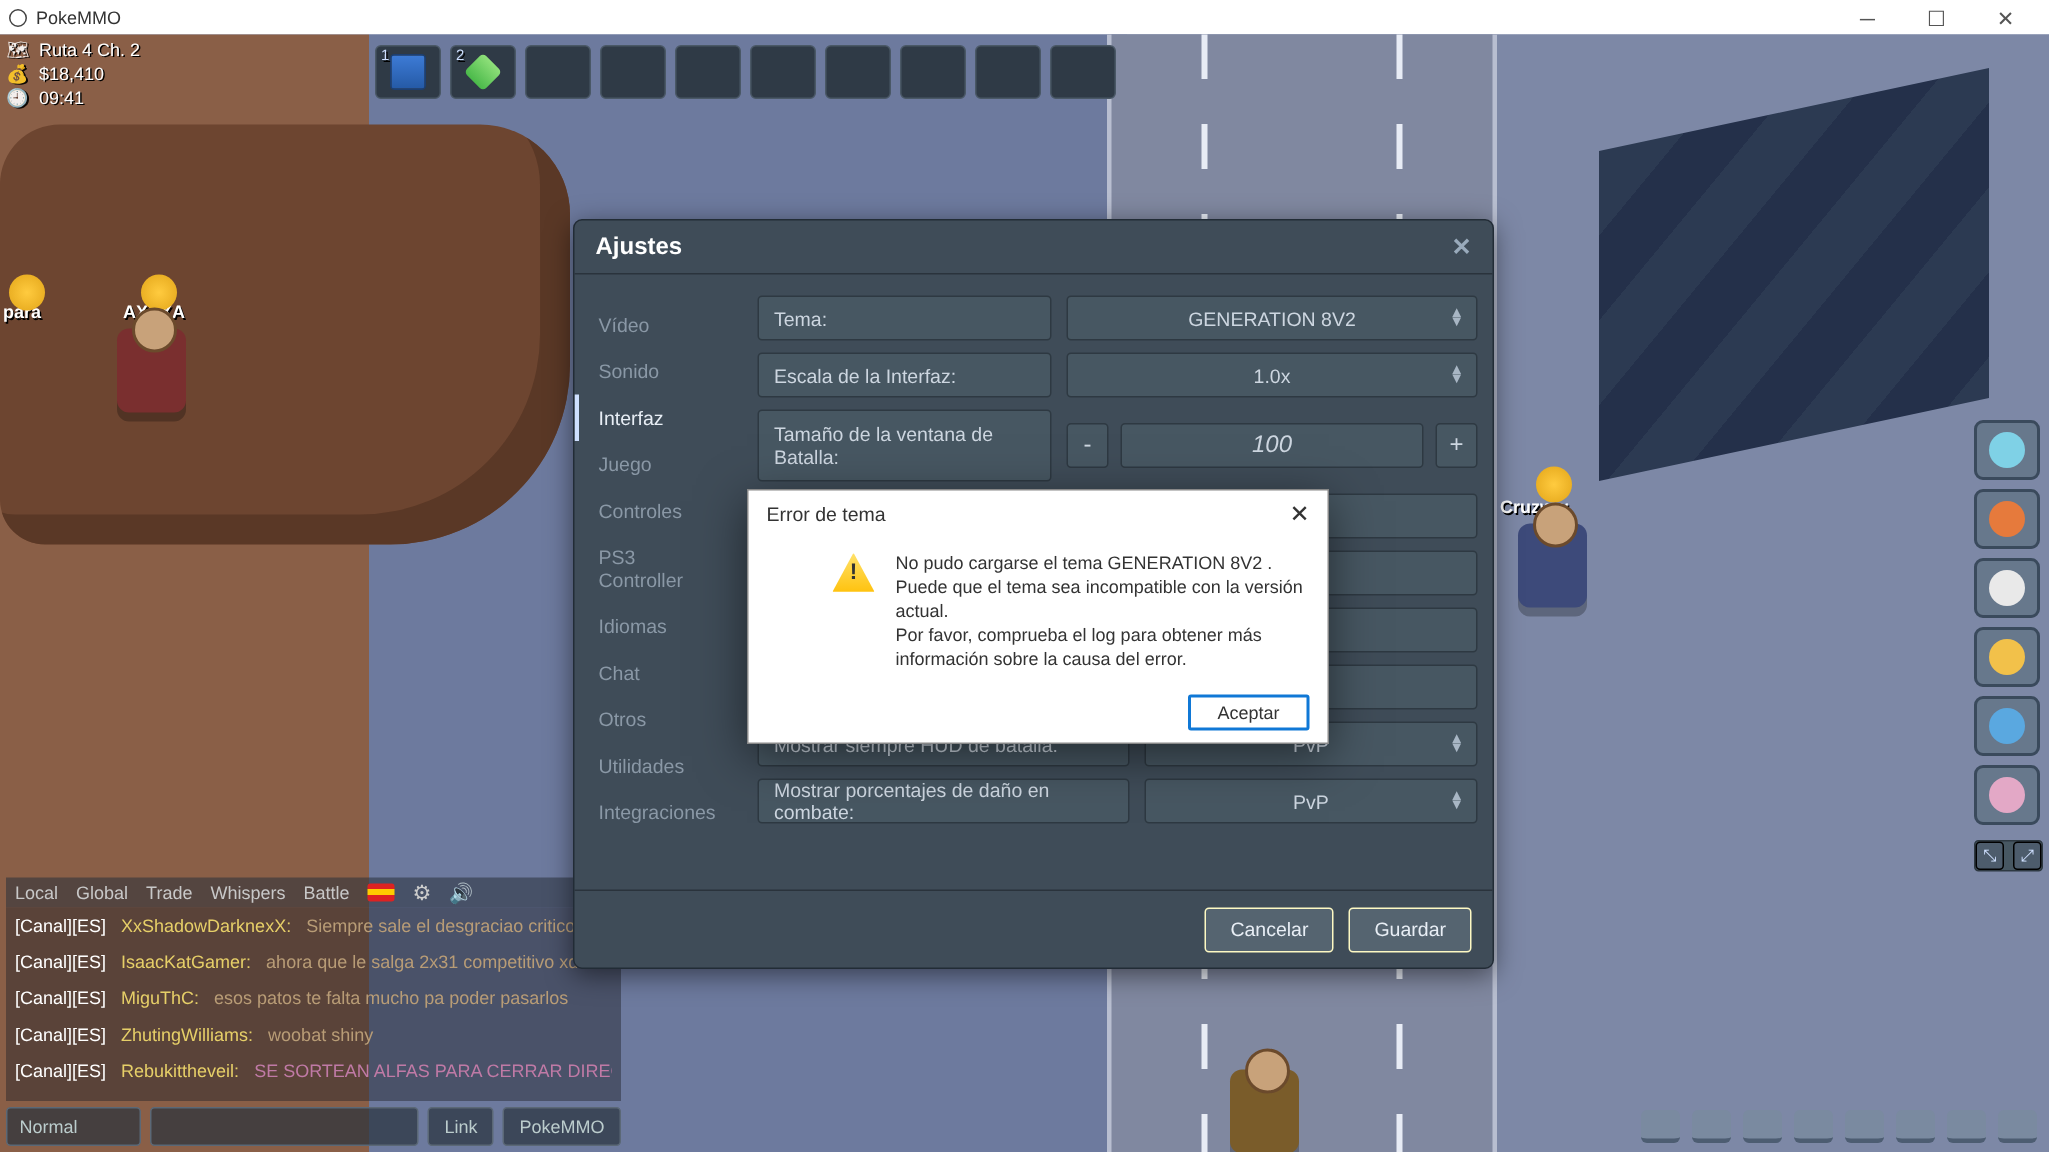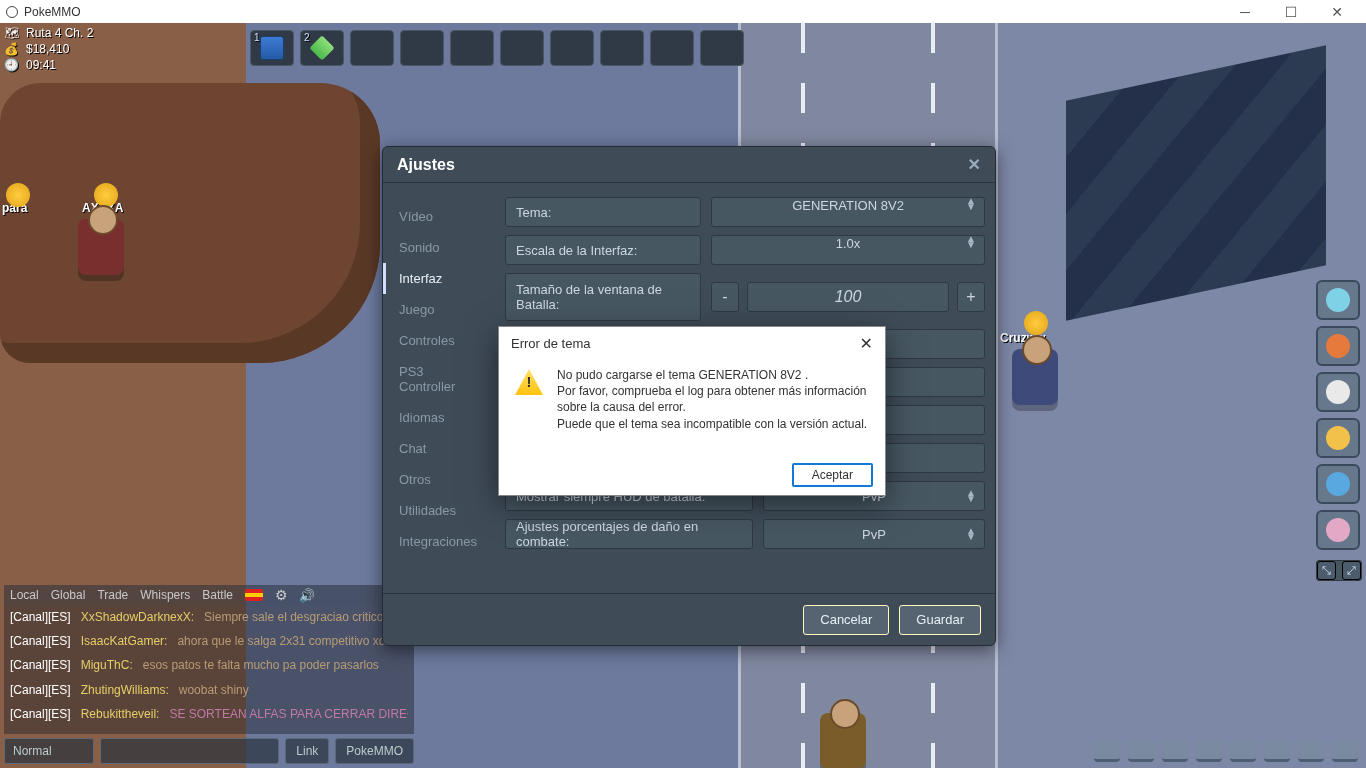--- a/index.html
+++ b/index.html
@@ -70,37 +70,37 @@
 .win .whead{height:36px;display:flex;align-items:center;justify-content:space-between;padding:0 14px;border-bottom:1px solid #2a333c;font-weight:600;color:#fff;}
 .win .whead .x{cursor:pointer;color:#9ab;font-weight:900;}
 .win .wbody{flex:1;display:flex;overflow:hidden;}
 .win .side{width:112px;padding:18px 0;display:flex;flex-direction:column;}
 .win .side .cat{padding:8px 16px;color:#8a98a6;font-size:13px;cursor:pointer;}
 .win .side .cat.active{color:#e8eef5;border-left:3px solid #cfe0ff;padding-left:13px;}
 .win .main{flex:1;padding:14px 10px;overflow-y:auto;}
 .row{display:flex;gap:10px;margin-bottom:8px;}
 .label{flex:0 0 196px;height:30px;background:#475762;border:1px solid #2e3942;display:flex;align-items:center;padding:0 10px;font-size:13px;border-radius:3px;}
 .label.tall{height:48px;}
-.ctrl{flex:1;height:30px;background:#475762;border:1px solid #2e3942;display:flex;align-items:flex-start;justify-content:center;font-size:13px;border-radius:3px;position:relative;}
+.ctrl{flex:1;height:30px;background:#475762;border:1px solid #2e3942;display:flex;align-items:center;justify-content:center;font-size:13px;border-radius:3px;position:relative;}
 .ctrl .car{position:absolute;right:8px;font-size:10px;color:#a8b6c4;display:flex;flex-direction:column;line-height:6px;}
 .step{width:28px;height:30px;background:#475762;border:1px solid #2e3942;display:flex;align-items:center;justify-content:center;border-radius:3px;cursor:pointer;}
 .stepval{flex:1;height:30px;background:#475762;border:1px solid #2e3942;display:flex;align-items:center;justify-content:center;border-radius:3px;font-style:italic;}
 .row2{display:flex;gap:10px;margin-bottom:8px;}
 .row2 .label2{flex:0 0 248px;height:30px;background:#475762;border:1px solid #2e3942;display:flex;align-items:center;padding:0 10px;font-size:13px;border-radius:3px;}
 .row2 .ctrl2{flex:1;height:30px;background:#475762;border:1px solid #2e3942;display:flex;align-items:center;justify-content:center;font-size:13px;border-radius:3px;position:relative;}
 .row2 .ctrl2 .car{position:absolute;right:8px;font-size:10px;color:#a8b6c4;display:flex;flex-direction:column;line-height:6px;}
 .stub{height:30px;background:#475762;border:1px solid #2e3942;border-radius:3px;margin-bottom:8px;}
 .wfoot{height:52px;display:flex;justify-content:flex-end;align-items:center;gap:10px;padding:0 14px;border-top:1px solid #2a333c;}
 .wfoot .b{height:30px;padding:0 16px;background:#556470;border:1px solid #fef9c3;border-radius:3px;color:#e8eef5;font-size:13px;display:flex;align-items:center;cursor:pointer;}
 
 
 .modal{position:absolute;left:498px;top:326px;width:388px;height:170px;background:#fff;border:1px solid #888;box-shadow:0 8px 30px rgba(0,0,0,.5);display:flex;flex-direction:column;}
 .modal .mh{height:32px;display:flex;align-items:center;justify-content:space-between;padding:0 12px;font-size:13px;color:#333;}
 .modal .mh .mx{cursor:pointer;font-size:16px;}
-.modal .mb{flex:1;display:flex;gap:14px;padding:8px 16px;}
+.modal .mb{flex:1;display:flex;gap:14px;padding:8px 16px;margin-left:40px;}
 .modal .warn{width:28px;height:26px;flex:0 0 28px;position:relative;margin-top:2px;}
 .modal .warn::before{content:"";position:absolute;inset:0;background:linear-gradient(#ffe169,#ffc20e);clip-path:polygon(50% 0,100% 100%,0 100%);}
 .modal .warn::after{content:"!";position:absolute;left:0;right:0;top:4px;text-align:center;font-weight:900;color:#333;font-size:15px;}
 .modal .mtxt{font-size:12px;color:#333;line-height:1.35;}
 .modal .mf{height:40px;display:flex;justify-content:flex-end;align-items:center;padding:0 12px;margin-left:19px;}
 .modal .mf .ok{height:24px;padding:0 18px;border:2px solid #1078d6;background:#fff;color:#333;font-size:12px;cursor:pointer;border-radius:2px;}
 
 
 .win .main::-webkit-scrollbar{width:10px;}
 .win .main::-webkit-scrollbar-thumb{background:#5c6b78;border-radius:5px;}
@@ -307,21 +307,21 @@
       <div class="stub"></div>
       <div class="stub"></div>
       <div class="row2">
         <div class="label2">Mostrar siempre HUD de batalla:</div>
         <div class="ctrl2">
             <span>PvP</span>
             <span class="car">▲<br>▼</span>
           </div>
       </div>
       <div class="row2">
-        <div class="label2">Ajustes porcentajes de daño en combate:</div>
+        <div class="label2">Mostrar porcentajes de daño en combate:</div>
         <div class="ctrl2">
             <span>PvP</span>
             <span class="car">▲<br>▼</span>
           </div>
       </div>
     </div>
   </div>
   <div class="wfoot">
     <div class="b">
         <span>Cancelar</span>
@@ -334,20 +334,20 @@
 
 <div class="modal">
   <div class="mh">
     <span>Error de tema</span>
     <span class="mx">✕</span>
   </div>
   <div class="mb">
     <div class="warn"></div>
     <div class="mtxt">
       <div>No pudo cargarse el tema  GENERATION 8V2 .</div>
+      <div>Puede que el tema sea incompatible con la versión actual.</div>
       <div>Por favor, comprueba el log para obtener más información sobre la causa del error.</div>
-      <div>Puede que el tema sea incompatible con la versión actual.</div>
     </div>
   </div>
   <div class="mf">
     <button class="ok"><span>Aceptar</span></button>
   </div>
 </div>
 
 </body></html>

